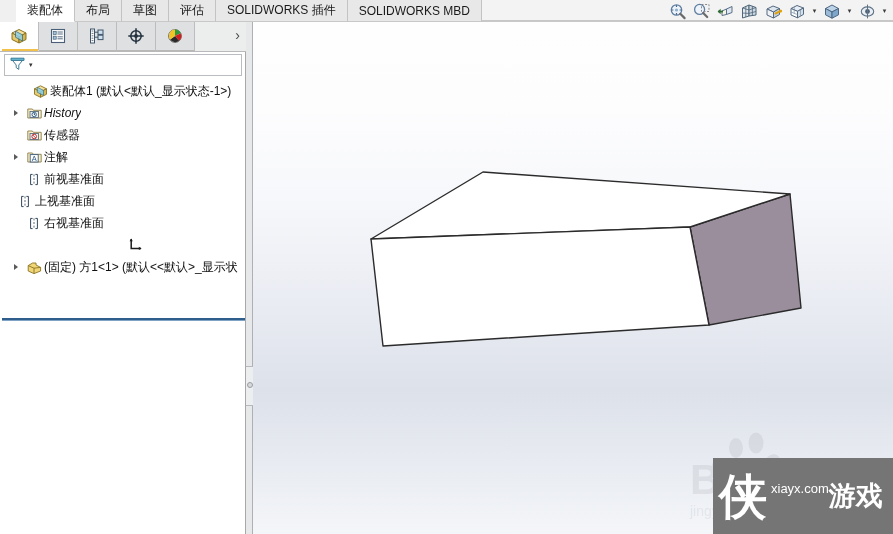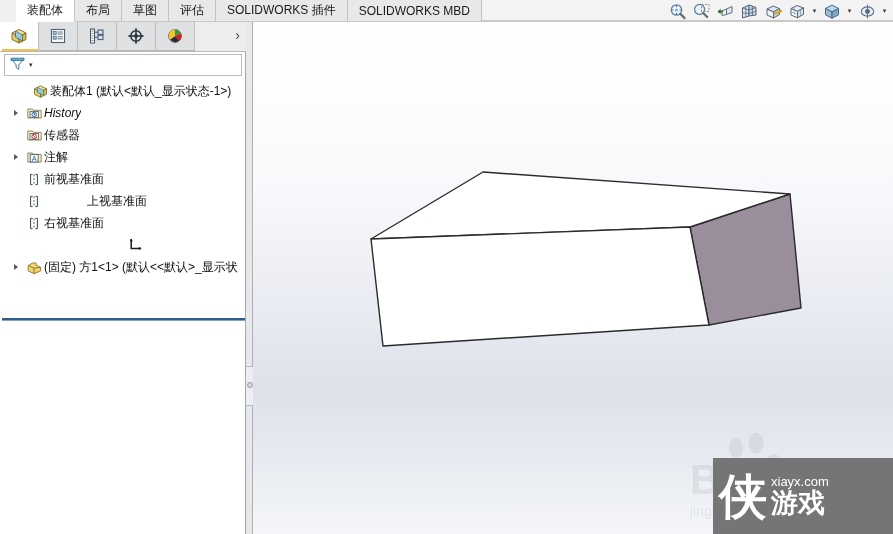--- a/index.html
+++ b/index.html
@@ -168,21 +168,21 @@
     width: 180px; height: 76px;
     background: #757575;
     display: flex; align-items: center;
     overflow: hidden;
   }
   .wm-big {
     font-family: "DejaVu Sans", sans-serif;
     color: #ffffff; font-size: 48px; font-weight: bold;
     line-height: 1; margin-left: 6px; letter-spacing: -2px;
   }
-  .wm-right { margin-left: 6px; display: flex; flex-direction: column; }
+  .wm-right { margin-left: 6px; display: flex; flex-direction: row; }
   .wm-url { color: #ffffff; font-size: 13px; line-height: 1.1; }
   .wm-sub {
     font-family: "DejaVu Sans", sans-serif;
     color: #ffffff; font-size: 27px; font-weight: bold; line-height: 1.05;
     letter-spacing: 0px;
   }
 </style>
 </head>
 <body>
 
@@ -402,21 +402,21 @@
             <path d="M4.6 3.4 L4.6 13.6" stroke="#33475a" stroke-width="1"></path>
             <path d="M11.4 3.4 L11.4 13.6" stroke="#33475a" stroke-width="1"></path>
             <path d="M4.6 3.4 L6.6 3.4 M9.4 3.4 L11.4 3.4" stroke="#33475a" stroke-width="1"></path>
             <path d="M4.6 13.6 L6.6 13.6 M9.4 13.6 L11.4 13.6" stroke="#33475a" stroke-width="1"></path>
             <path d="M8 3.4 L8 13.6" stroke="#33475a" stroke-width="0.8" stroke-dasharray="2 1.6"></path>
           </svg>
         </div>
         <div class="tlabel">前视基准面</div>
       </div>
 
-      <div class="tnode" style="padding-left:24px;gap:43px;">
+      <div class="tnode" style="padding-left:15px;">
         <div class="tico">
           <svg width="17" height="17" viewBox="0 0 17 17">
             <path d="M4.6 3.4 L4.6 13.6" stroke="#33475a" stroke-width="1"></path>
             <path d="M11.4 3.4 L11.4 13.6" stroke="#33475a" stroke-width="1"></path>
             <path d="M4.6 3.4 L6.6 3.4 M9.4 3.4 L11.4 3.4" stroke="#33475a" stroke-width="1"></path>
             <path d="M4.6 13.6 L6.6 13.6 M9.4 13.6 L11.4 13.6" stroke="#33475a" stroke-width="1"></path>
             <path d="M8 3.4 L8 13.6" stroke="#33475a" stroke-width="0.8" stroke-dasharray="2 1.6"></path>
           </svg>
         </div>
         <div class="tlabel">上视基准面</div>

